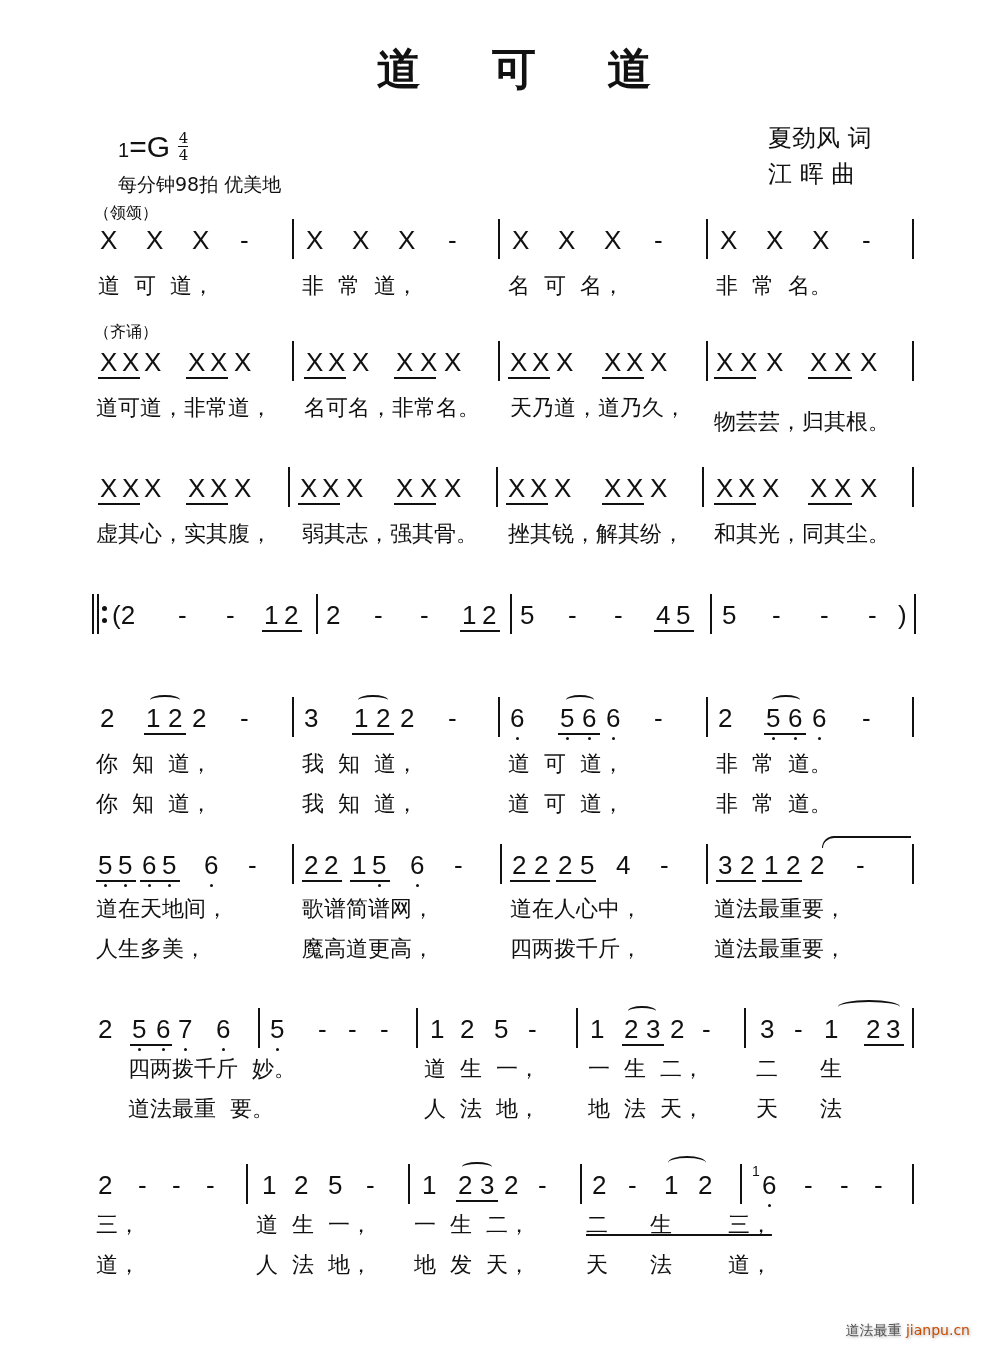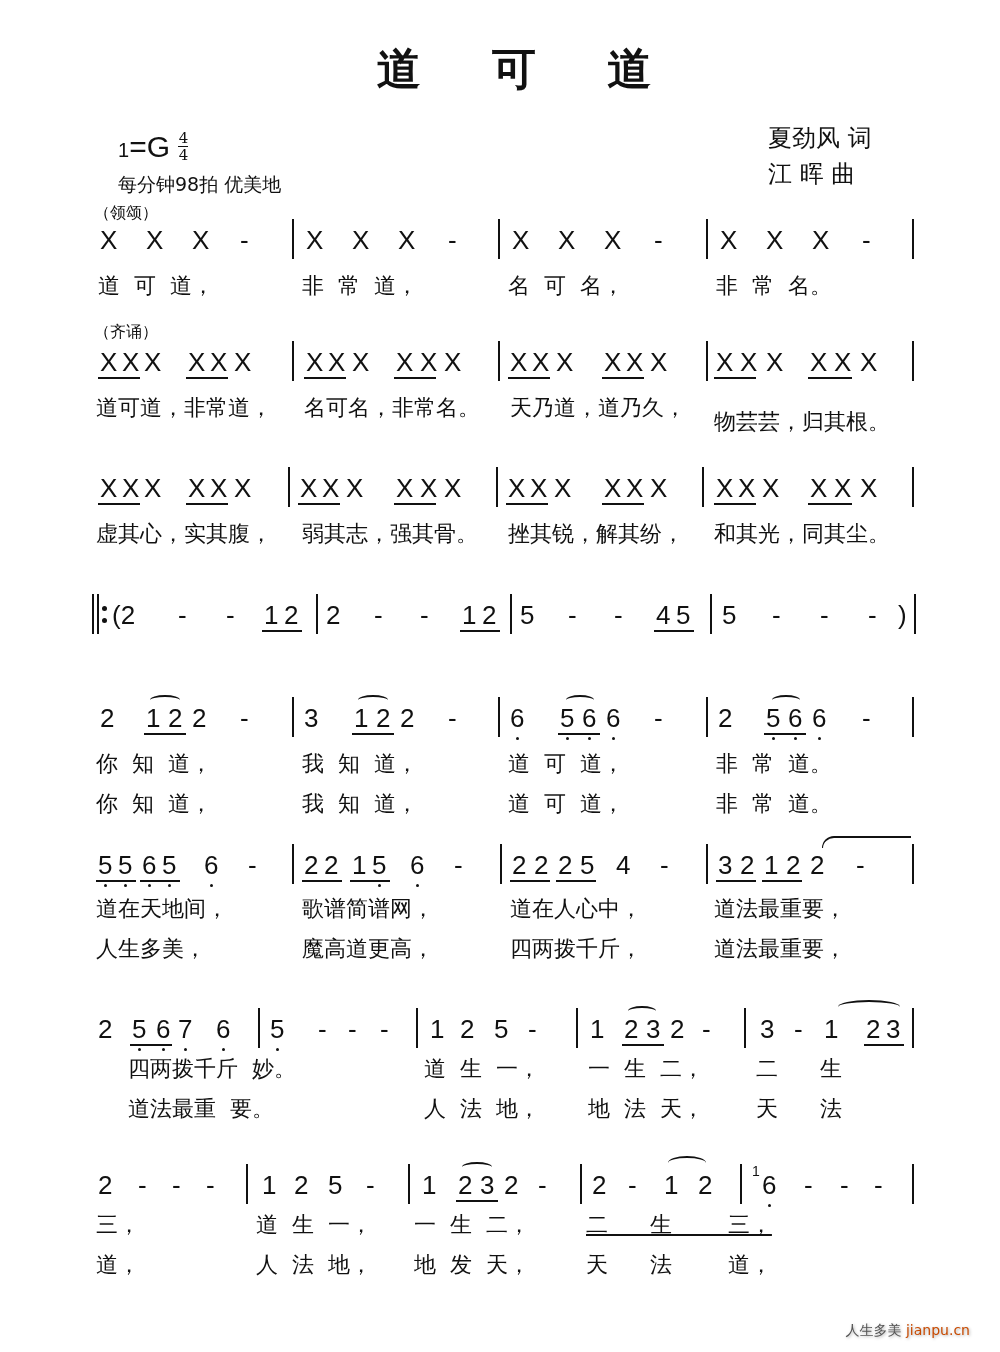--- a/index.html
+++ b/index.html
@@ -366,15 +366,15 @@
     <div class="lyr" style="left: 256px; top: 1210px;">道  生  一，</div>
     <div class="lyr" style="left: 414px; top: 1210px;">一  生  二，</div>
     <div class="lyr" style="left: 586px; top: 1210px; text-decoration: underline;">二      生        三，</div>
     <div class="lyr" style="left: 96px; top: 1250px;">道，</div>
     <div class="lyr" style="left: 256px; top: 1250px;">人  法  地，</div>
     <div class="lyr" style="left: 414px; top: 1250px;">地  发  天，</div>
     <div class="lyr" style="left: 586px; top: 1250px;">天      法        道，</div>
   </div>
 
 <div class="abs watermark">
-  <span>人生多美</span>
+  <span>道法最重</span>
   <span class="url">jianpu.cn</span>
 </div>
 
 </body></html>

